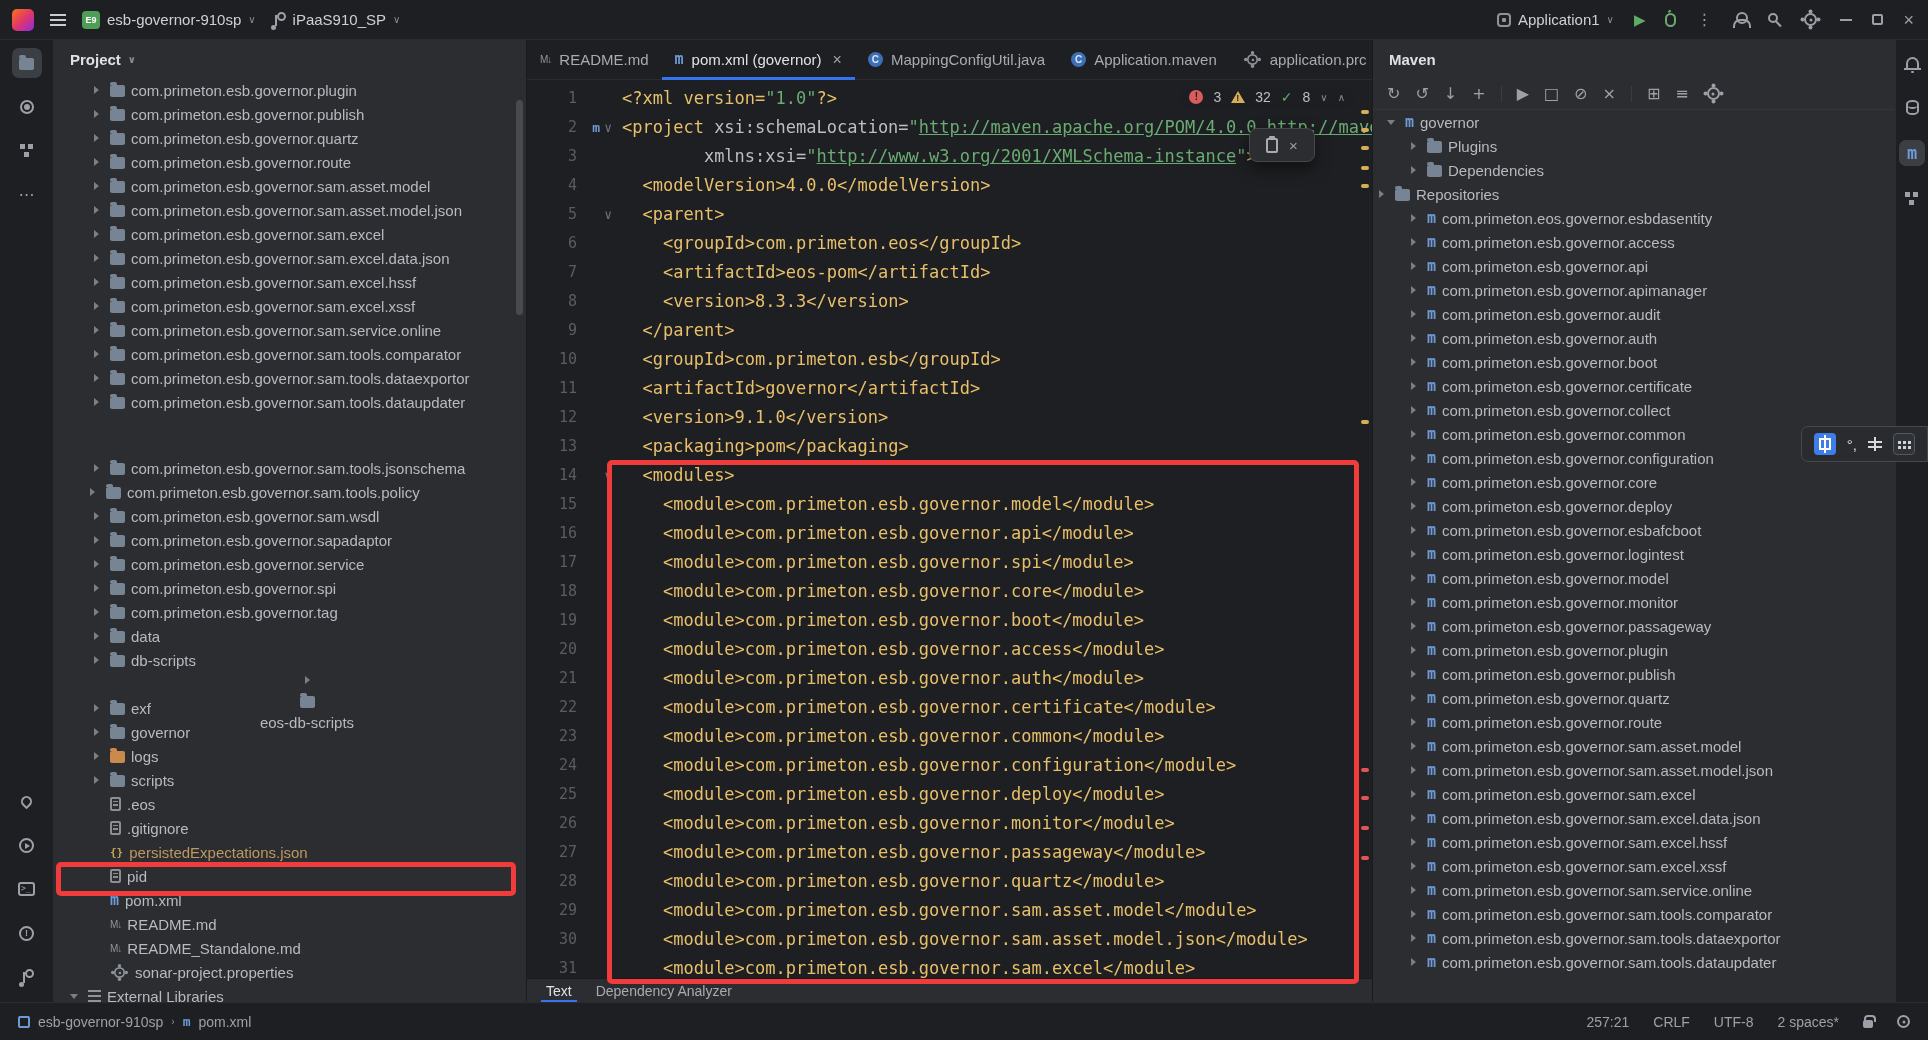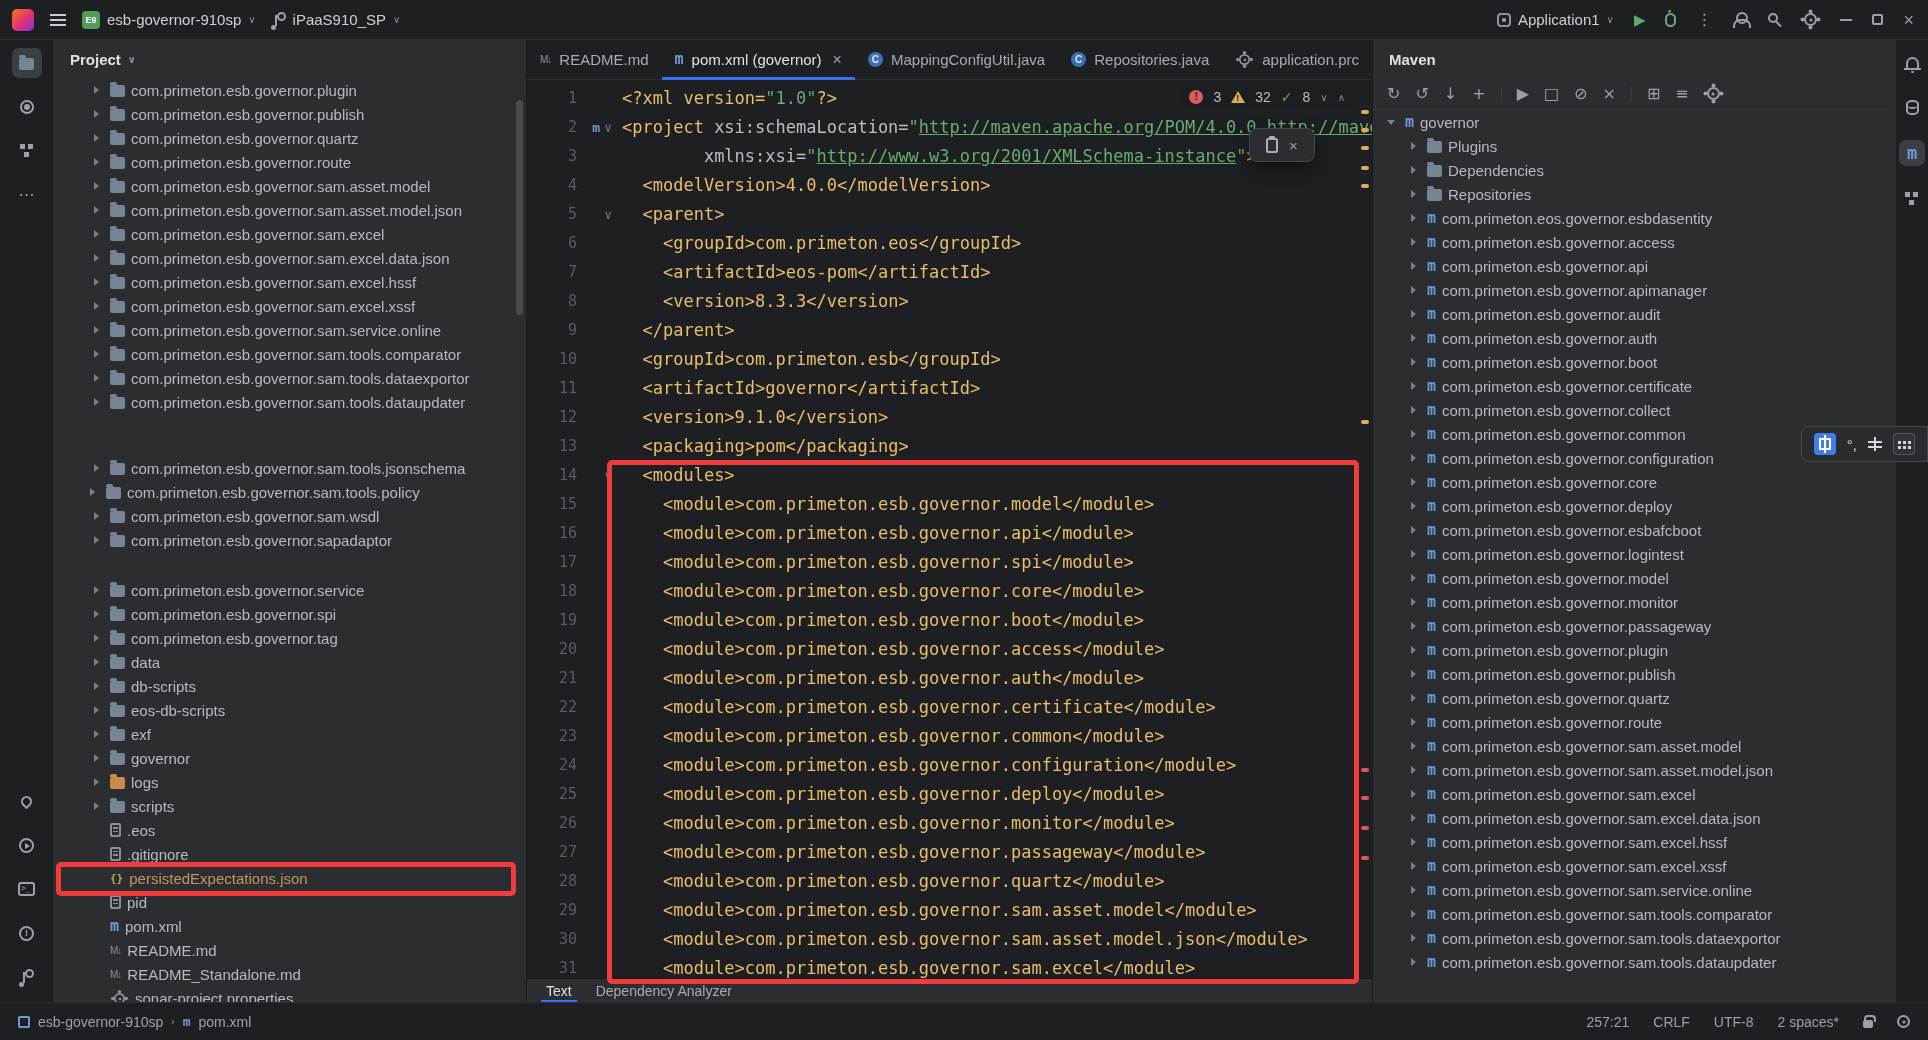--- a/index.html
+++ b/index.html
@@ -312,21 +312,21 @@
         <div class="trow" style="padding-left: 34px;">
           <span class="chev right"></span>
           <span class="ic ic-folder"></span>
           <span class="tlabel">com.primeton.esb.governor.sam.wsdl</span>
         </div>
         <div class="trow" style="padding-left: 34px;">
           <span class="chev right"></span>
           <span class="ic ic-folder"></span>
           <span class="tlabel">com.primeton.esb.governor.sapadaptor</span>
         </div>
-        <div class="trow" style="padding-left: 34px; margin-top: 26px;">
+        <div class="trow" style="padding-left: 34px;">
           <span class="chev right"></span>
           <span class="ic ic-folder"></span>
           <span class="tlabel">com.primeton.esb.governor.service</span>
         </div>
         <div class="trow" style="padding-left: 34px;">
           <span class="chev right"></span>
           <span class="ic ic-folder"></span>
           <span class="tlabel">com.primeton.esb.governor.spi</span>
         </div>
         <div class="trow" style="padding-left: 34px;">
@@ -337,21 +337,21 @@
         <div class="trow" style="padding-left: 34px;">
           <span class="chev right"></span>
           <span class="ic ic-folder"></span>
           <span class="tlabel">data</span>
         </div>
         <div class="trow" style="padding-left: 34px;">
           <span class="chev right"></span>
           <span class="ic ic-folder"></span>
           <span class="tlabel">db-scripts</span>
         </div>
-        <div class="trow" style="padding-left: 34px;">
+        <div class="trow" style="padding-left: 34px; flex-direction: column;">
           <span class="chev right"></span>
           <span class="ic ic-folder"></span>
           <span class="tlabel">eos-db-scripts</span>
         </div>
         <div class="trow" style="padding-left: 34px;">
           <span class="chev right"></span>
           <span class="ic ic-folder"></span>
           <span class="tlabel">exf</span>
         </div>
         <div class="trow" style="padding-left: 34px;">
@@ -434,21 +434,21 @@
           <span class="ic ic-m">m</span>
           <span>pom.xml (governor)</span>
           <span class="close">×</span>
         </div>
         <div class="tab">
           <span class="ic ic-class">C</span>
           <span>MappingConfigUtil.java</span>
         </div>
         <div class="tab">
           <span class="ic ic-class">C</span>
-          <span>Repositories.java</span>
+          <span>Application.maven</span>
         </div>
         <div class="tab">
           <span class="ic ic-gear sm"></span>
           <span>application.prc</span>
         </div>
         <div class="tabs-end">
           <span class="chev-sm">∨</span>
         </div>
       </div>
     <div class="inspections">
@@ -565,21 +565,21 @@
         <div class="trow" style="padding-left: 32px;">
           <span class="chev right"></span>
           <span class="ic ic-folder"></span>
           <span class="tlabel">Plugins</span>
         </div>
         <div class="trow" style="padding-left: 32px;">
           <span class="chev right"></span>
           <span class="ic ic-folder"></span>
           <span class="tlabel">Dependencies</span>
         </div>
-        <div class="trow" style="padding-left: 32px;">
+        <div class="trow" style="">
           <span class="chev right"></span>
           <span class="ic ic-folder"></span>
           <span class="tlabel">Repositories</span>
         </div>
         <div class="trow" style="padding-left: 32px;">
           <span class="chev right"></span>
           <span class="ic ic-m">m</span>
           <span class="tlabel">com.primeton.eos.governor.esbdasentity</span>
         </div>
         <div class="trow" style="padding-left: 32px;">

